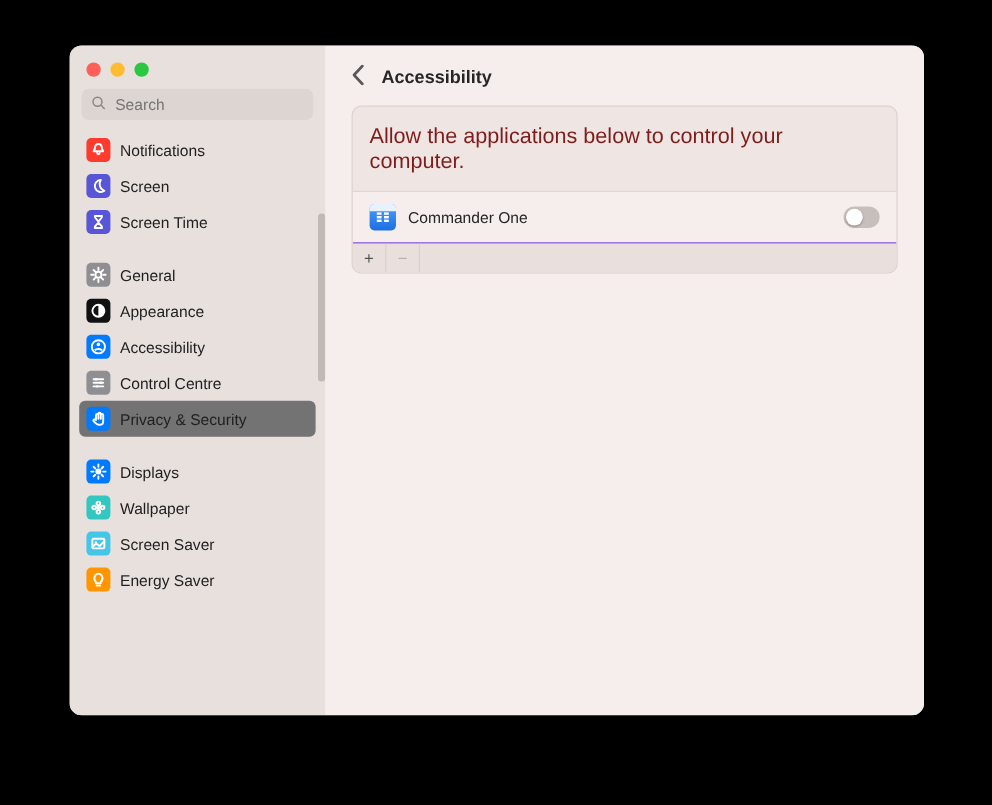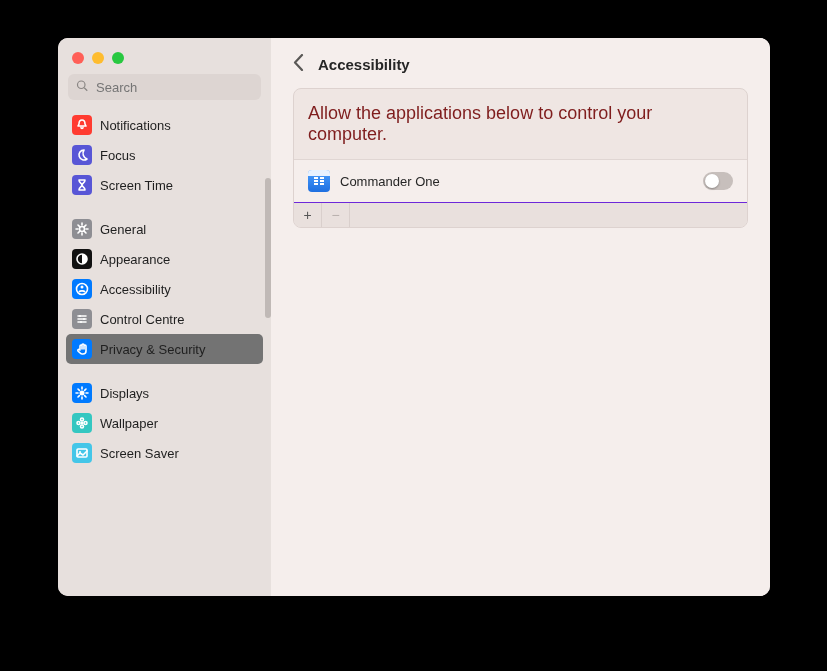--- a/index.html
+++ b/index.html
@@ -223,21 +223,21 @@
             </svg>
           </div>
           <span>Notifications</span>
         </div>
         <div class="sidebar-item">
           <div class="icon-box" style="background: rgb(88, 86, 214);">
             <svg width="16" height="16" viewBox="0 0 16 16">
               <path d="M10 3a5 5 0 1 0 3 9 6 6 0 0 1-3-9z" fill="none" stroke="#fff" stroke-width="1.6" stroke-linecap="round" stroke-linejoin="round"></path>
             </svg>
           </div>
-          <span>Focus</span>
+          <span>Screen</span>
         </div>
         <div class="sidebar-item">
           <div class="icon-box" style="background: rgb(88, 86, 214);">
             <svg width="16" height="16" viewBox="0 0 16 16">
               <path d="M5 3h6 M5 13h6 M5 3c0 3 3 3 3 5s-3 2-3 5 M11 3c0 3-3 3-3 5s3 2 3 5" fill="none" stroke="#fff" stroke-width="1.6" stroke-linecap="round" stroke-linejoin="round"></path>
             </svg>
           </div>
           <span>Screen Time</span>
         </div>
         <div class="sidebar-gap"></div>
@@ -312,20 +312,28 @@
         </div>
         <div class="sidebar-item">
           <div class="icon-box" style="background: rgb(68, 198, 232);">
             <svg width="16" height="16" viewBox="0 0 16 16">
               <rect x="3" y="4" width="10" height="8" rx="1" fill="none" stroke="#fff" stroke-width="1.6" stroke-linecap="round" stroke-linejoin="round"></rect>
               <circle cx="6" cy="7" r="1" fill="#fff"></circle>
               <path d="M3 11l3-3 3 2 4-4" fill="none" stroke="#fff" stroke-width="1.6" stroke-linecap="round" stroke-linejoin="round"></path>
             </svg>
           </div>
           <span>Screen Saver</span>
+        </div>
+        <div class="sidebar-item">
+          <div class="icon-box" style="background: rgb(255, 149, 0);">
+            <svg width="16" height="16" viewBox="0 0 16 16">
+              <path d="M8 3a4 4 0 0 1 2 7v1H6v-1a4 4 0 0 1 2-7z M6.5 13h3" fill="none" stroke="#fff" stroke-width="1.6" stroke-linecap="round" stroke-linejoin="round"></path>
+            </svg>
+          </div>
+          <span>Energy Saver</span>
         </div>
       </div>
   </aside>
 
   <main class="main">
     <div class="main-header">
       <div class="back-btn">
         <svg width="11" height="17" viewBox="0 0 11 17">
             <path d="M9 1 L2 8.5 L9 16" fill="none" stroke="#5a5856" stroke-width="2.2" stroke-linecap="round" stroke-linejoin="round"></path>
           </svg>

